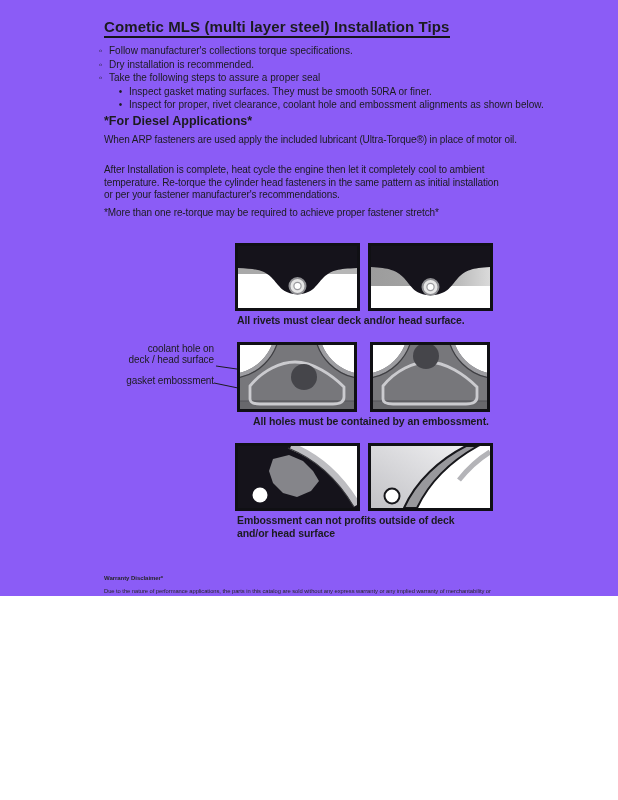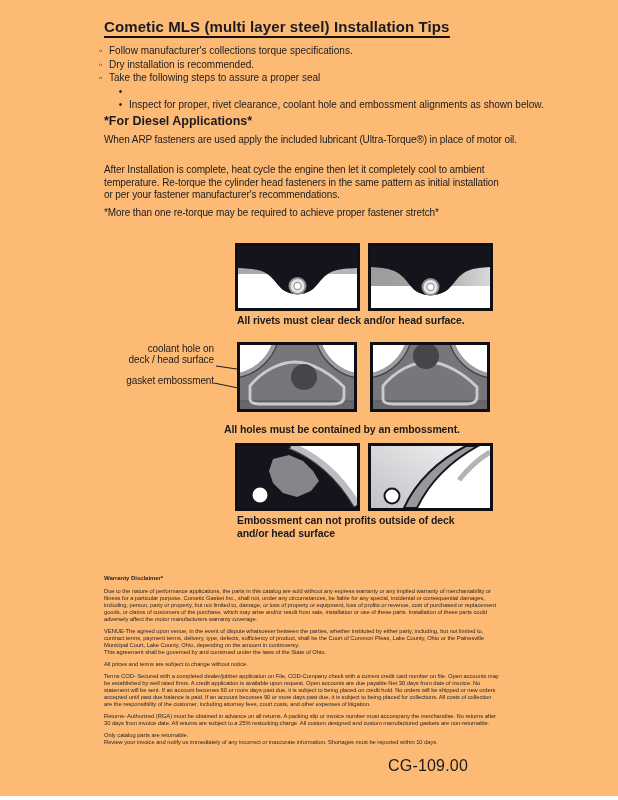--- a/index.html
+++ b/index.html
@@ -1,17 +1,17 @@
 <!DOCTYPE html>
 <html><head>
 <meta charset="utf-8">
 <style>
   html,body { margin:0; padding:0; background:#ffffff; }
   .page {
-    position:relative; width:618px; height:796px; background:#fdba74;
+    position:relative; width:618px; height:596px; background:#8b5cf6;
     font-family:"Liberation Sans", sans-serif; color:#1b1b1f; overflow:hidden;
   }
   .abs { position:absolute; }
 
   .title {
     left:104px; top:18px; font-size:15px; font-weight:bold;
     border-bottom:2px solid #141418; padding-bottom:1px; letter-spacing:0.1px;
     white-space:nowrap;
   }
 
@@ -54,20 +54,21 @@
     <div class="tip-row">
       <span class="marker">◦</span>
       <span>Dry installation is recommended.</span>
     </div>
     <div class="tip-row">
       <span class="marker">◦</span>
       <span>Take the following steps to assure a proper seal</span>
     </div>
     <div class="tip-row tip-sub">
       <span class="marker">•</span>
+      <span>Inspect gasket mating surfaces.  They must be smooth 50RA or finer.</span>
     </div>
     <div class="tip-row tip-sub">
       <span class="marker">•</span>
       <span>Inspect for proper, rivet clearance, coolant hole and embossment alignments as shown below.</span>
     </div>
   </div>
 
   <div class="abs diesel-h">*For Diesel Applications*</div>
   <div class="abs para p1">
     <div>When ARP fasteners are used apply the included lubricant (Ultra-Torque®) in place of motor oil.</div>
@@ -163,21 +164,21 @@
       <circle cx="-8" cy="-14" r="48" fill="none" stroke="#9d9da1" stroke-width="4"></circle>
       <circle cx="-8" cy="-14" r="50.5" fill="none" stroke="#3f3f43" stroke-width="1.2"></circle>
       <circle cx="128" cy="-14" r="46" fill="#ffffff"></circle>
       <circle cx="128" cy="-14" r="48" fill="none" stroke="#9d9da1" stroke-width="4"></circle>
       <circle cx="128" cy="-14" r="50.5" fill="none" stroke="#3f3f43" stroke-width="1.2"></circle>
       <path d="M13 57 L13 44 C26 28 44 20 58 20 C76 20 95 33 107 45 L107 55 C107 60 103 62 96 62 L23 62 C16 62 13 60 13 57 Z" fill="none" stroke="#cbcbcf" stroke-width="2.8"></path>
       <circle cx="56" cy="14" r="13" fill="#45454a"></circle>
     </g>
   </svg>
 
-  <div class="abs cap" style="left:224px; top:415px;margin-top:8px;">All holes must be contained by an embossment.</div>
+  <div class="abs cap" style="left:253px; top:415px;">All holes must be contained by an embossment.</div>
 
   <div class="abs dlabel" style="left:235px; top:429px; width:125px;">RIGHT</div>
   <div class="abs dlabel" style="left:368px; top:429px; width:125px;">WRONG</div>
 
   <svg class="abs" style="left:235px; top:443px;" width="125" height="68" viewBox="0 0 125 68">
     <defs>
         <clipPath id="c3r">
           <rect x="3" y="3" width="119" height="62"></rect>
         </clipPath>
       </defs>

